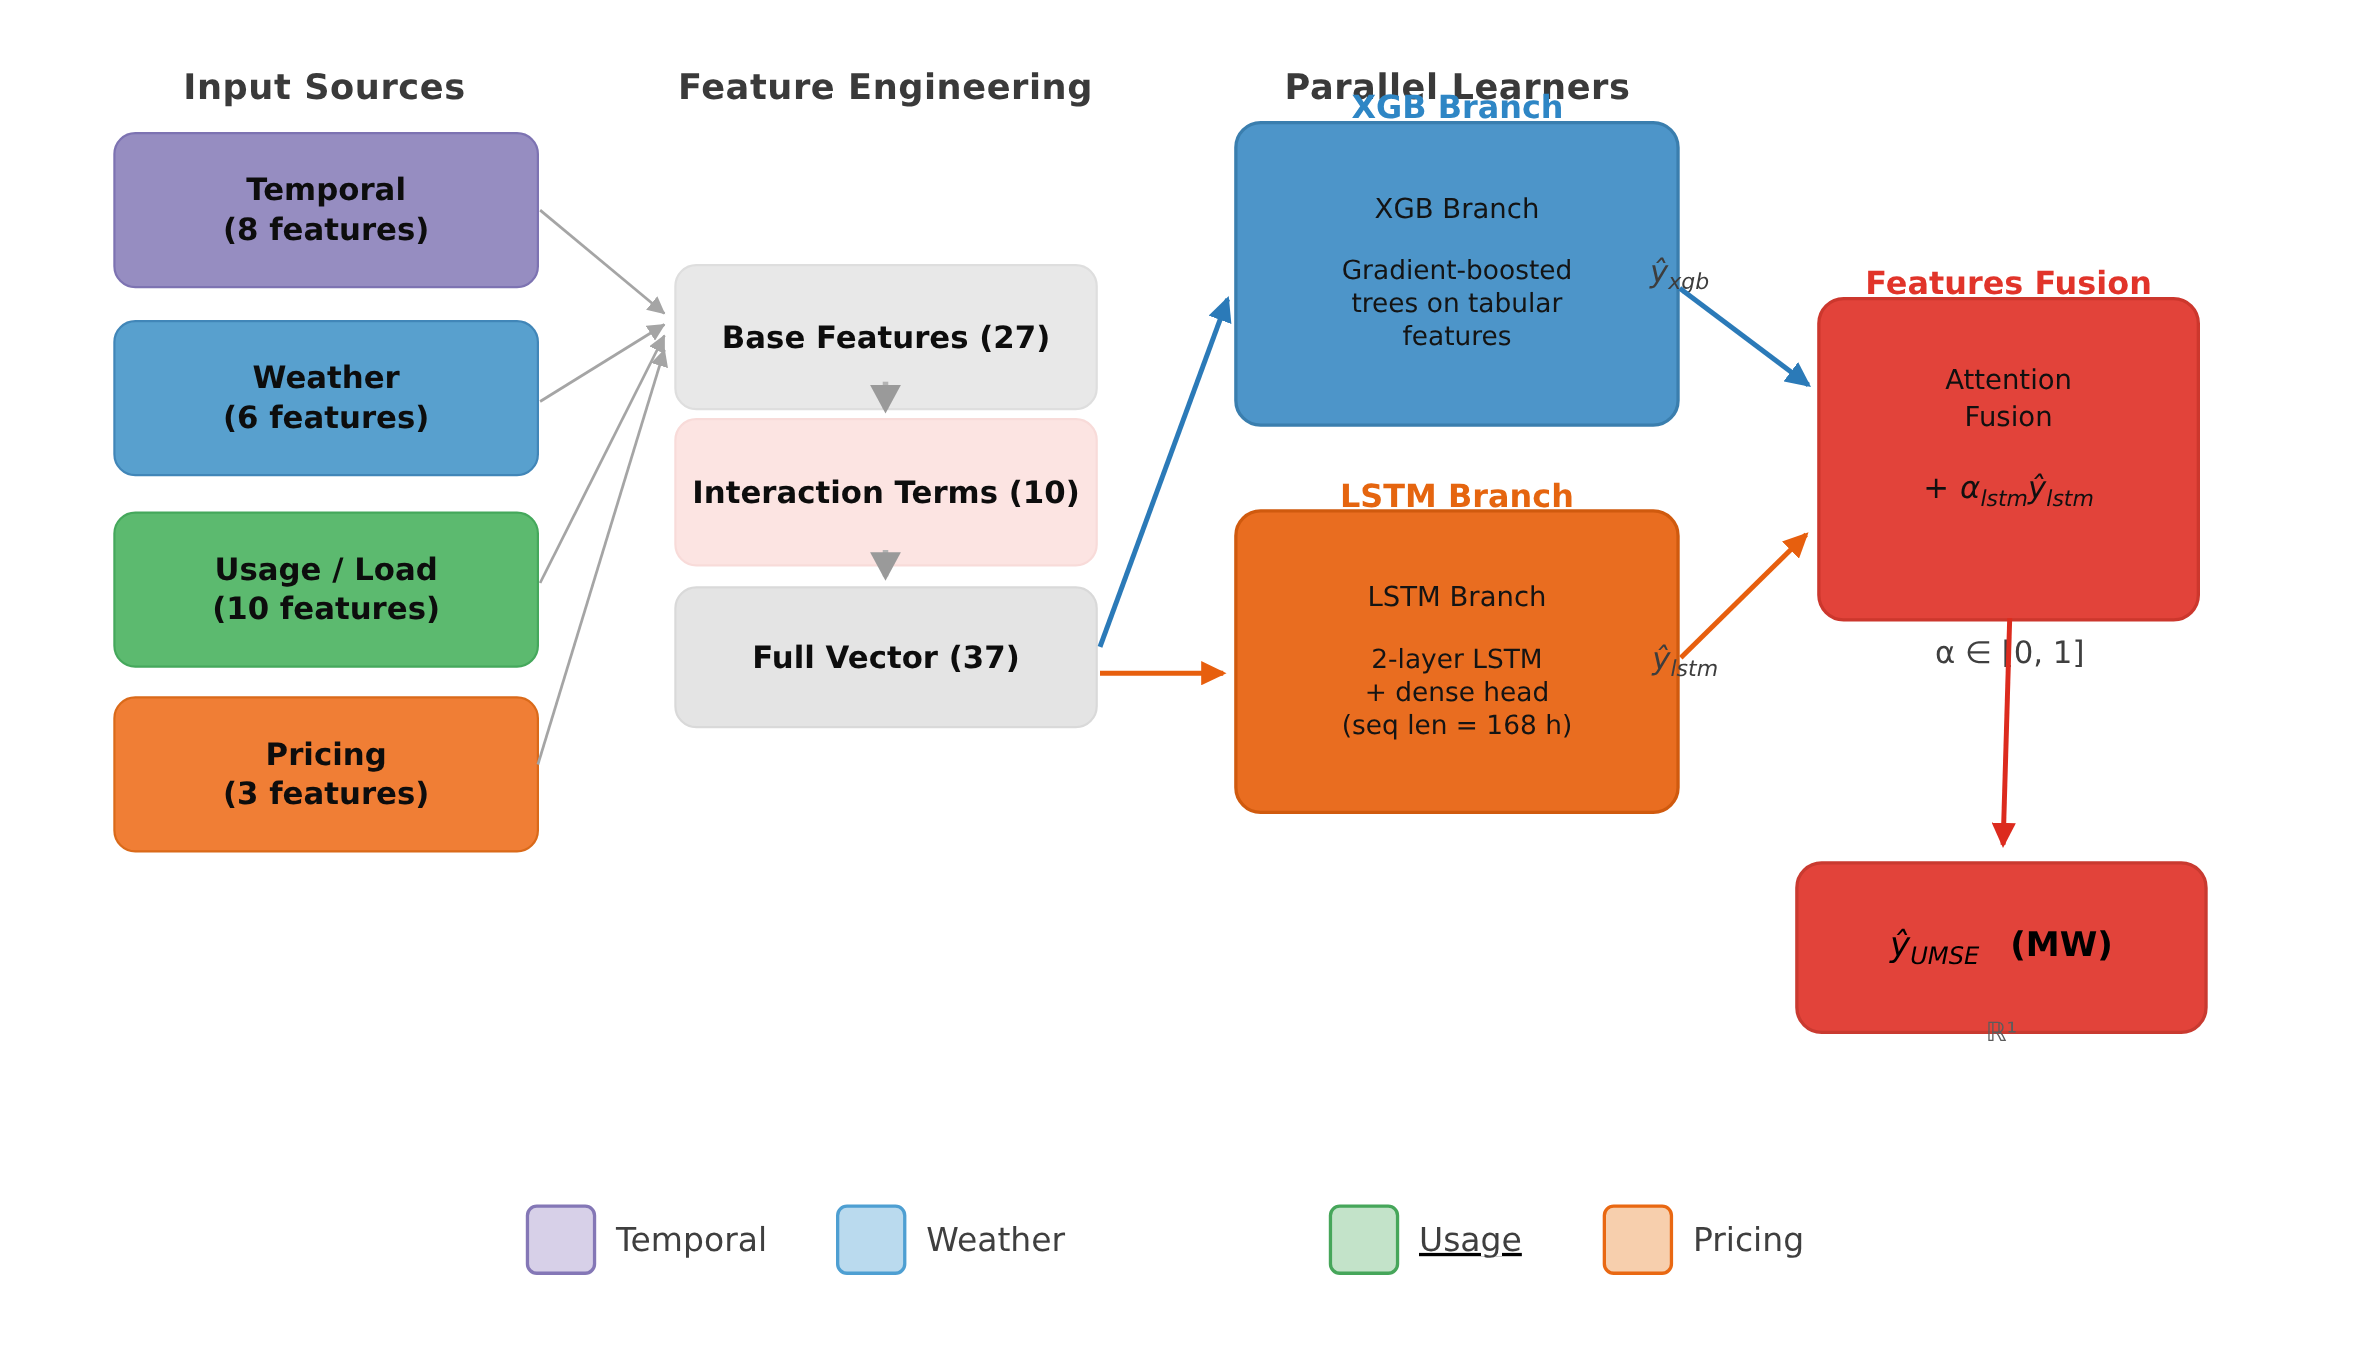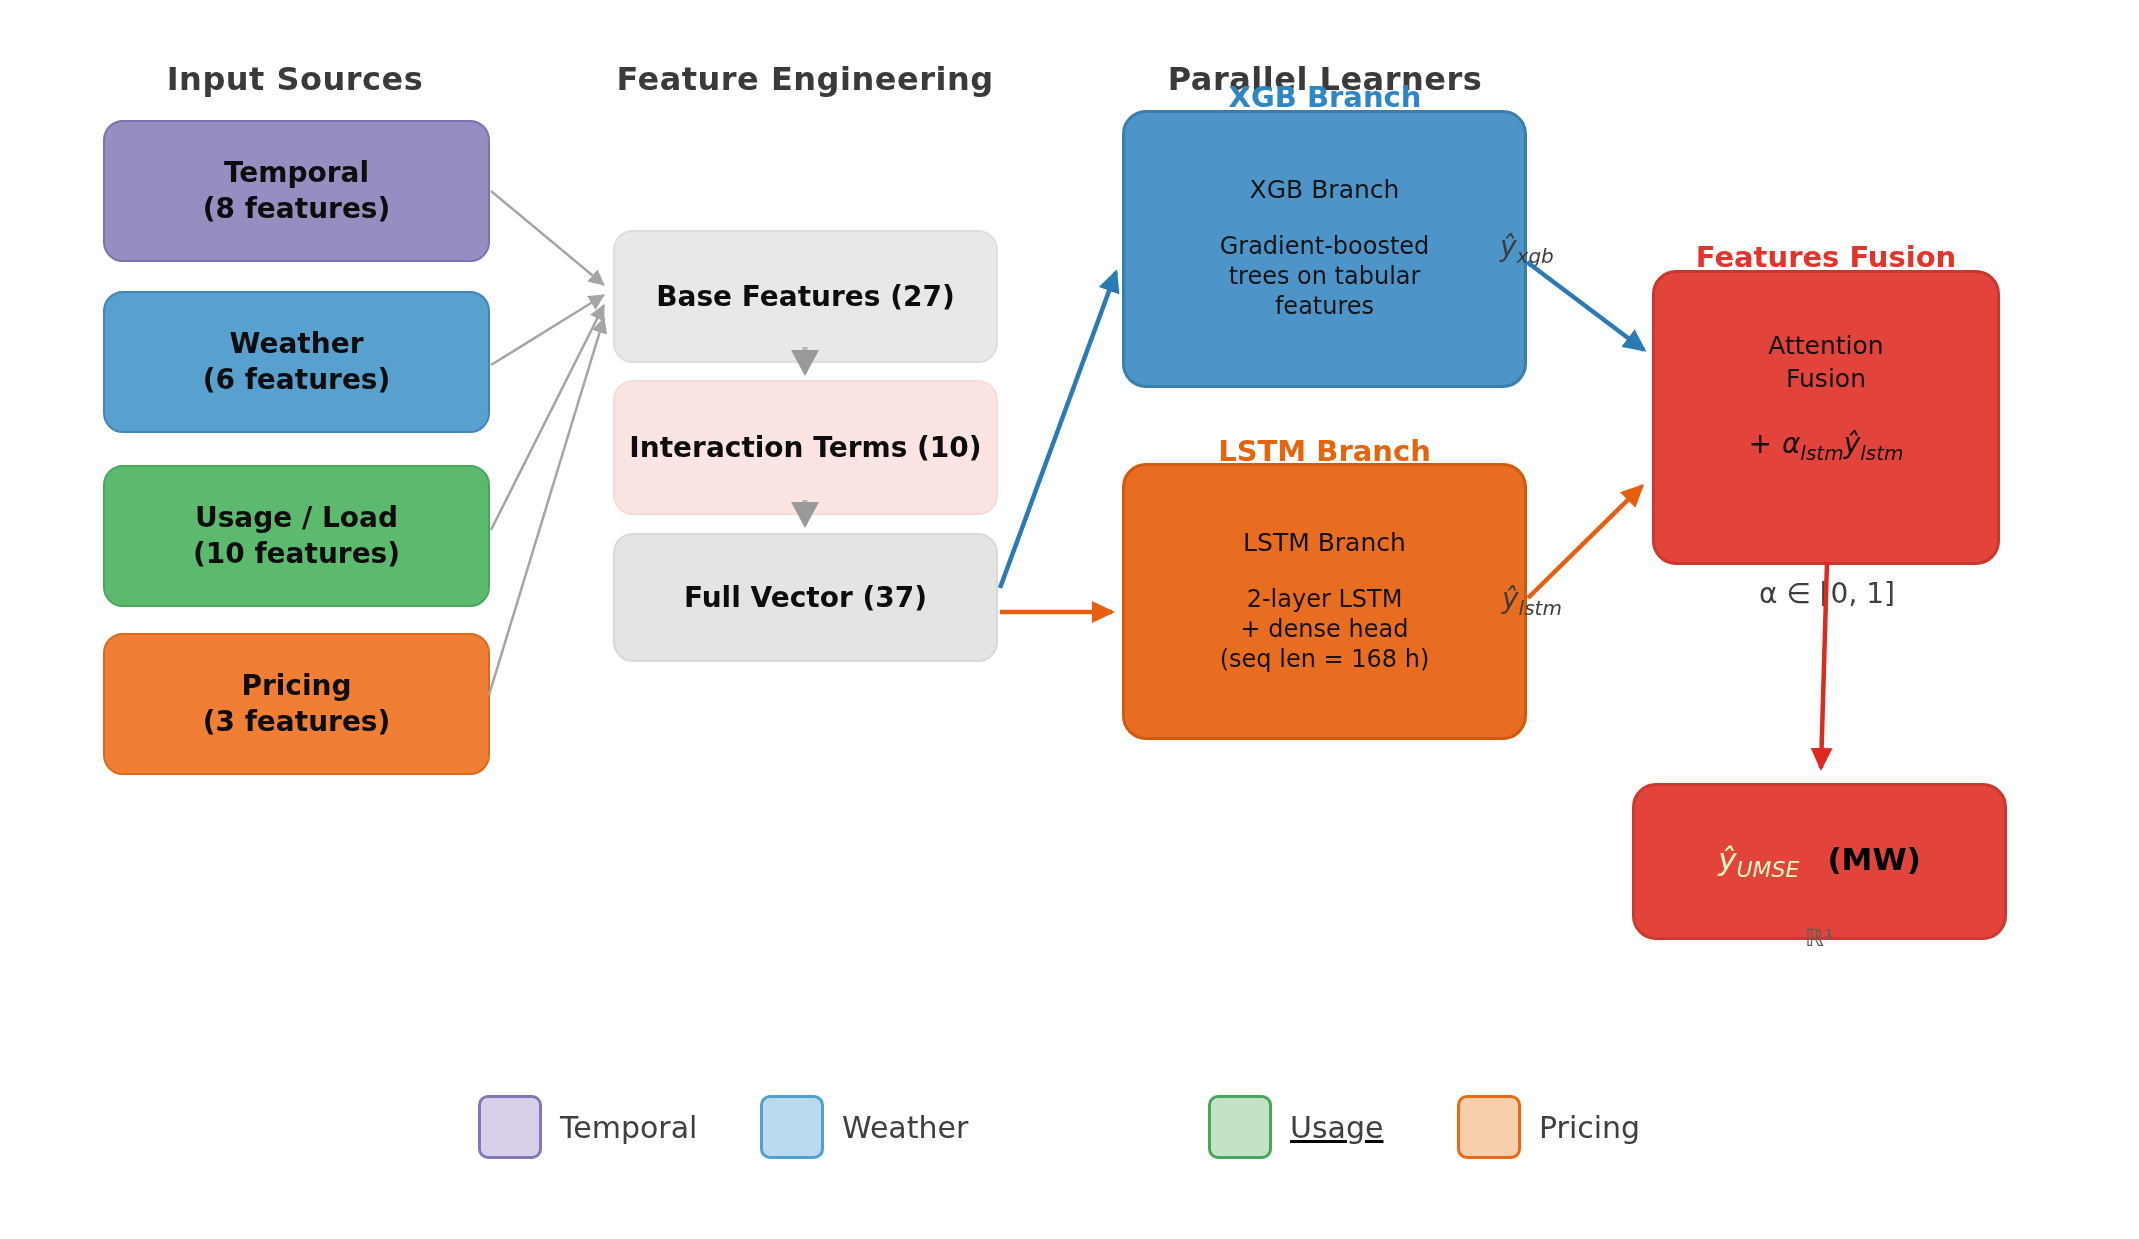--- a/index.html
+++ b/index.html
@@ -25,21 +25,21 @@
   
   .in-box{ width:387px; left:103px; height:142px; border:2px solid; }
   .in-box .lbl{ font-weight:bold; font-size:28px; line-height:1.3; color:#0d0d0d; }
   .b-temporal{ top:120px;  background:#968dc1; border-color:#7d73b2; }
   .b-weather { top:291px;  background:#58a0ce; border-color:#4186b8; }
   .b-usage   { top:465px;  background:#5cba6f; border-color:#45a85c; }
   .b-pricing { top:633px;  background:#f07e35; border-color:#da6a1a; }
   
   .fe-box{ left:613px; width:385px; }
   .fe-box .lbl{ font-weight:bold; font-size:28px; color:#0d0d0d; }
-  .b-base{ top:230px; height:133px; background:#e8e8e8; border:2px solid #dedede;justify-content:center; }
+  .b-base{ top:240px; height:133px; background:#e8e8e8; border:2px solid #dedede;justify-content:center; }
   .b-inter{ top:380px; height:135px; background:#fce4e2; border:2px solid #f8dbd9; }
   .b-full{ top:533px; height:129px; background:#e4e4e4; border:2px solid #d9d9d9; }
   
   .br-box{ left:1122px; width:405px; border:3px solid; border-radius:24px; display:block; }
   .b-xgb { top:110px; height:278px; background:#4d95c9; border-color:#3a7eae; }
   .b-lstm{ top:463px; height:277px; background:#e96d20; border-color:#d05a0e; }
   .br-title{
     position:absolute; left:0; width:100%; top:62px; text-align:center;
     font-size:25px; color:#141414;
   }
@@ -61,21 +61,21 @@
     font-size:28px; line-height:42px; color:#101010; font-style:italic;
   }
   .fusion-formula sub{ font-size:20px; font-style:italic; }
   .fusion-formula .plus{ margin-right:10px; font-style:normal; }
   
   .b-output{
     left:1632px; top:783px; width:375px; height:157px;
     background:#e2433a; border:3px solid #c93a30; border-radius:24px;
   }
   .out-wrap{ display:flex; align-items:baseline; gap:28px; }
-  .out-yhat{ font-size:31px; font-style:italic; color:#fef9c3; }
+  .out-yhat{ font-size:31px; font-style:italic; color:#000000; }
   .out-yhat sub{ font-size:22px; }
   .out-mw{ font-size:31px; font-weight:bold; color:#000000; }
   
   .math-note{ position:absolute; color:#3d3d3d; }
   .yhat-note{ font-size:28px; font-style:italic; }
   .yhat-note sub{ font-size:20px; }
   .n-yxgb { left:1500px; top:230px; }
   .n-ylstm{ left:1502px; top:582px; }
   .n-r37{ left:613px;  top:674px; width:385px; text-align:center; font-size:25px; color:#5c5c5c; }
   .n-r1 { left:1632px; top:924px; width:375px; text-align:center; font-size:24px; color:#5c5c5c; z-index:6; }

